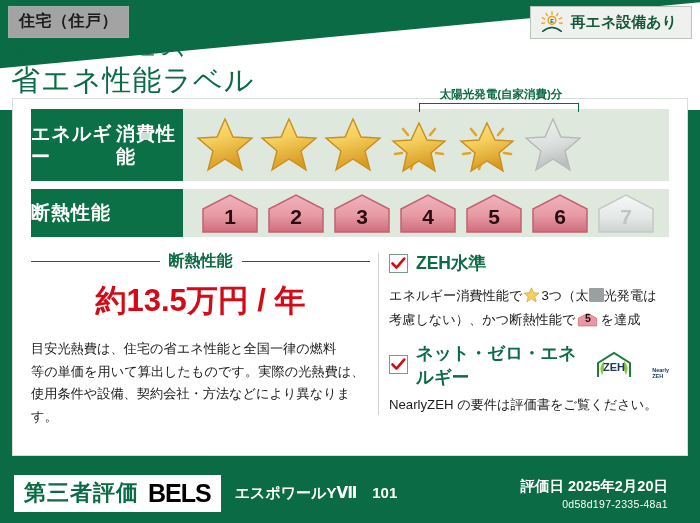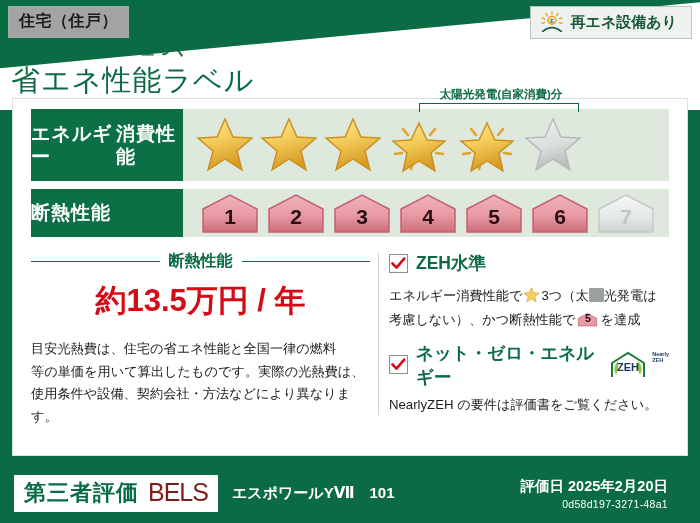--- a/index.html
+++ b/index.html
@@ -181,37 +181,37 @@
     width: 21px; height: 17px; position: relative; margin: 0 2px;
   }
   .inline-badge span {
     position: absolute; left: 0; right: 0; bottom: 1px;
     text-align: center; font-size: 10.5px; font-weight: bold; color: #2a0d12;
     z-index: 2;
   }
   .blur { display: inline-block; background: #9aa0a0; width: 15px; height: 14px;
           vertical-align: -2px; border-radius: 1px; }
 
-  .zeh-logo-wrap { display: flex; align-items: flex-start; gap: 4px; }
+  .zeh-logo-wrap { display: flex; align-items: flex-end; gap: 18px; }
 
   
   .footer {
     position: absolute; left: 0; bottom: 0;
     width: 700px; height: 60px;
     display: flex; align-items: center;
     z-index: 5;
   }
   .bels-box {
     margin-left: 14px;
     background: #ffffff;
     padding: 3px 10px 4px 10px;
-    display: flex; align-items: flex-start; gap: 9px;
+    display: flex; align-items: flex-end; gap: 9px;
   }
   .bels-jp { font-size: 22px; font-weight: bold; color: #0b6b44; letter-spacing: 1px; }
-  .bels-en { font-size: 25px; font-weight: normal; color: #7f1d1d; letter-spacing: -1px; }
+  .bels-en { font-size: 25px; font-weight: bold; color: #000000; letter-spacing: -1px; }
   .bldg-name {
     margin-left: 14px; color: #ffffff;
     font-size: 15px; font-weight: bold; letter-spacing: 0px;
   }
   .footer-right {
     margin-left: auto; margin-right: 32px;
     text-align: right; color: #ffffff;
   }
   .eval-date { font-size: 14.5px; font-weight: bold; }
   .eval-id { font-size: 10.5px; margin-top: 2px; letter-spacing: 0.3px; }
@@ -454,16 +454,16 @@
   </div>
 
   <div class="footer">
     <div class="bels-box">
       <span class="bels-jp">第三者評価</span>
       <span class="bels-en">BELS</span>
     </div>
     <div class="bldg-name">エスポワールYⅦ　101</div>
     <div class="footer-right">
       <div class="eval-date">評価日 2025年2月20日</div>
-      <div class="eval-id">0d58d197-3271-48a1</div>
+      <div class="eval-id">0d58d197-2335-48a1</div>
     </div>
   </div>
 </div>
 
 </body></html>

